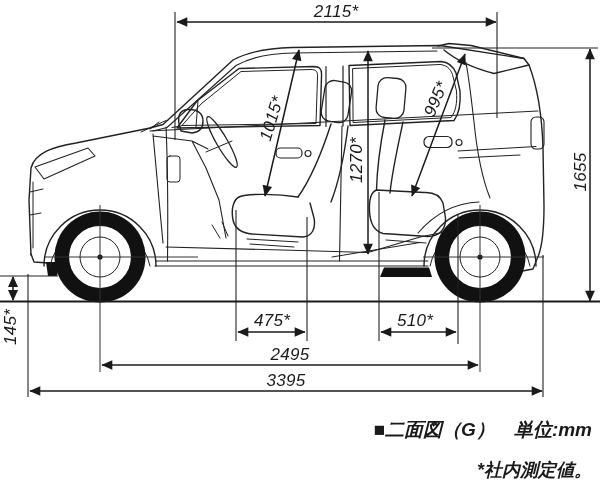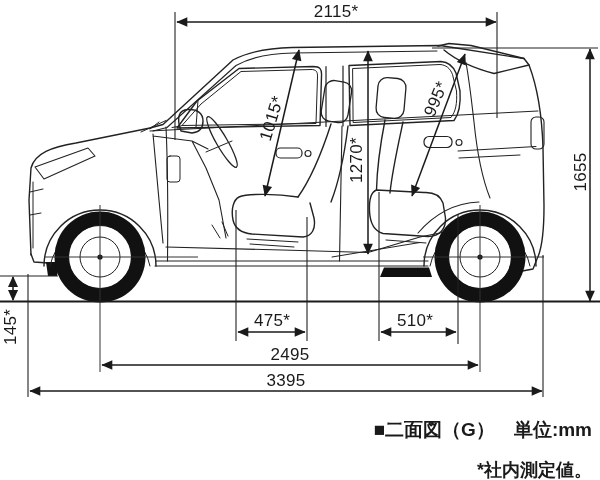--- a/index.html
+++ b/index.html
@@ -2,20 +2,21 @@
 <html><head>
 <meta charset="utf-8">
 <style>
   html,body{margin:0;padding:0;background:#fff;}
   .stage{
     position:relative;
     width:600px;height:480px;
     background:#fff;
     overflow:hidden;
     font-family:"Liberation Sans","DejaVu Sans",sans-serif;
+    font-style:italic;
   }
   svg{display:block;}
   .dim-label{
     font-family:"Liberation Sans","DejaVu Sans",sans-serif;
     font-size:17px;
     font-weight:500;
     fill:#1a1a1a;
     letter-spacing:.3px;
   }
   .caption{

